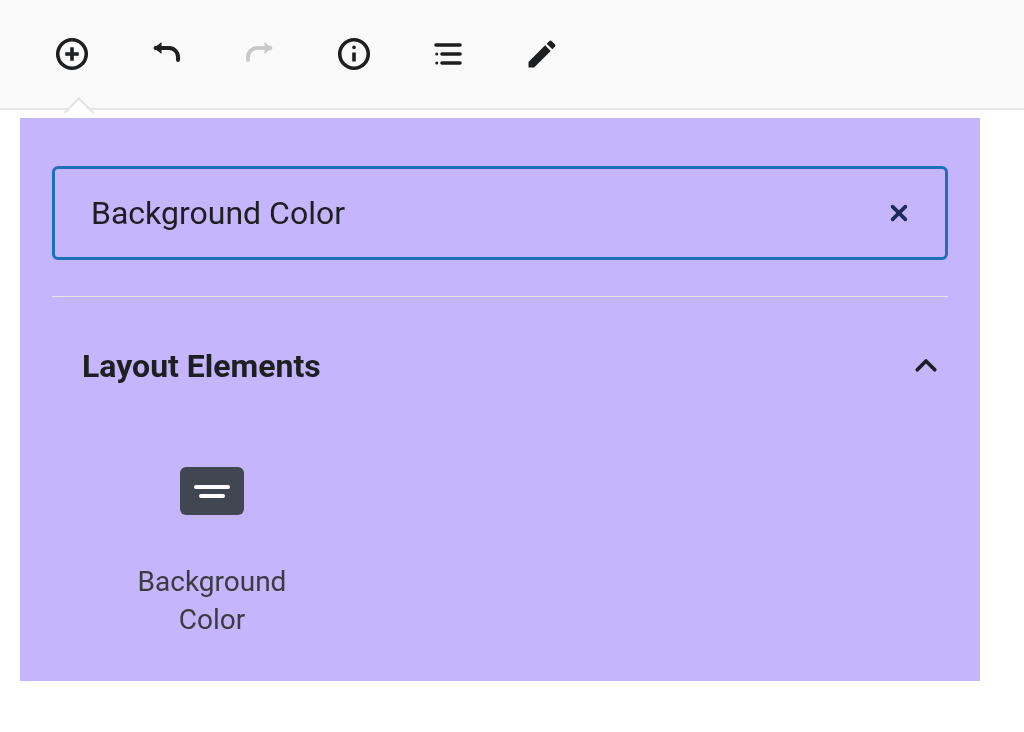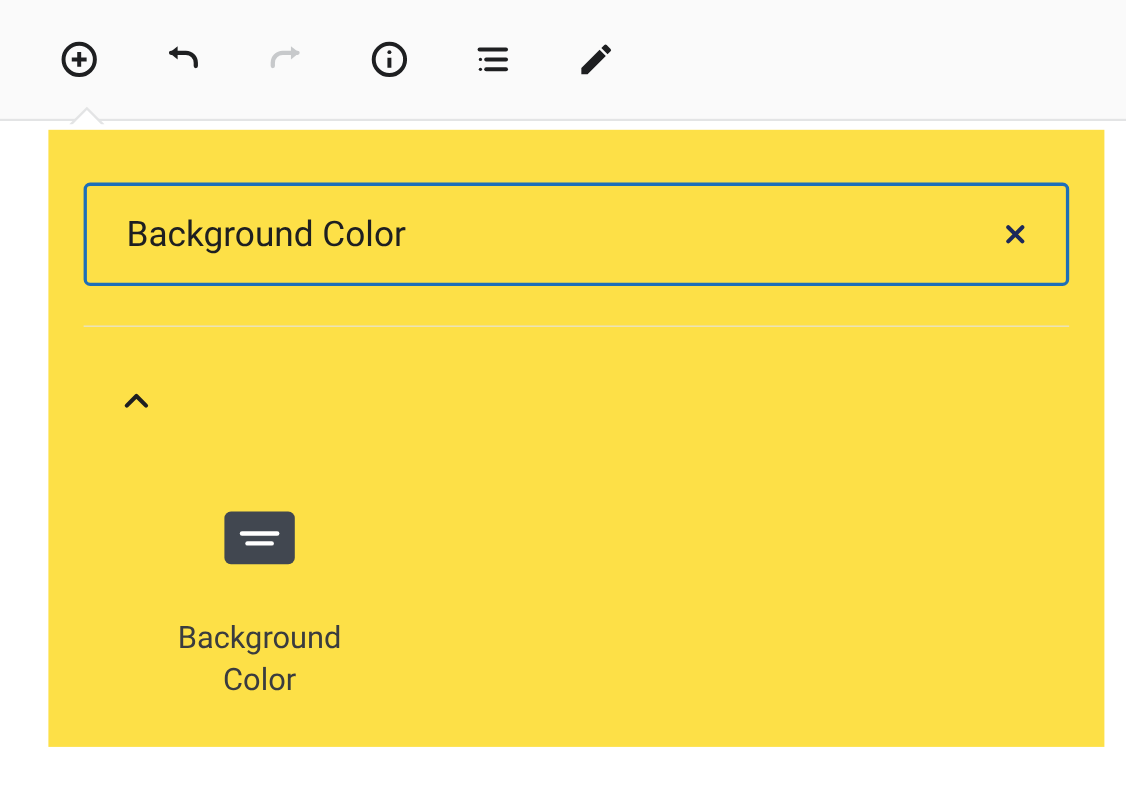--- a/index.html
+++ b/index.html
@@ -28,23 +28,23 @@
       align-items: center;
       justify-content: center;
       color: #1e1f21;
       cursor: pointer;
     }
     .toolbar-icon.disabled { color: #c7c9cb; cursor: default; }
     .toolbar-icon svg { width: 36px; height: 36px; }
     .panel {
       position: absolute;
       top: 118px;
-      left: 44px;
+      left: 20px;
       width: 960px;
-      background: #fde047;
+      background: #c4b5fd;
     }
     .panel-caret {
       position: absolute;
       top: 97px;
       left: 63px;
       width: 0; height: 0;
       border-left: 16px solid transparent;
       border-right: 16px solid transparent;
       border-bottom: 16px solid #e3e4e5;
     }
@@ -214,20 +214,21 @@
           <line x1="5" y1="5" x2="19" y2="19"></line>
           <line x1="19" y1="5" x2="5" y2="19"></line>
         </svg>
       </div>
     </div>
   </div>
 
   <div class="divider"></div>
 
   <div class="section-header">
+    <div class="section-title">Layout Elements</div>
     <div class="chevron">
       <svg viewBox="0 0 24 24" fill="none" stroke="currentColor" stroke-width="3" stroke-linecap="round" stroke-linejoin="round">
         <polyline points="5 15 12 8 19 15"></polyline>
       </svg>
     </div>
   </div>
 
   <div class="blocks-grid">
     <div class="block-item">
       <div class="block-icon">

